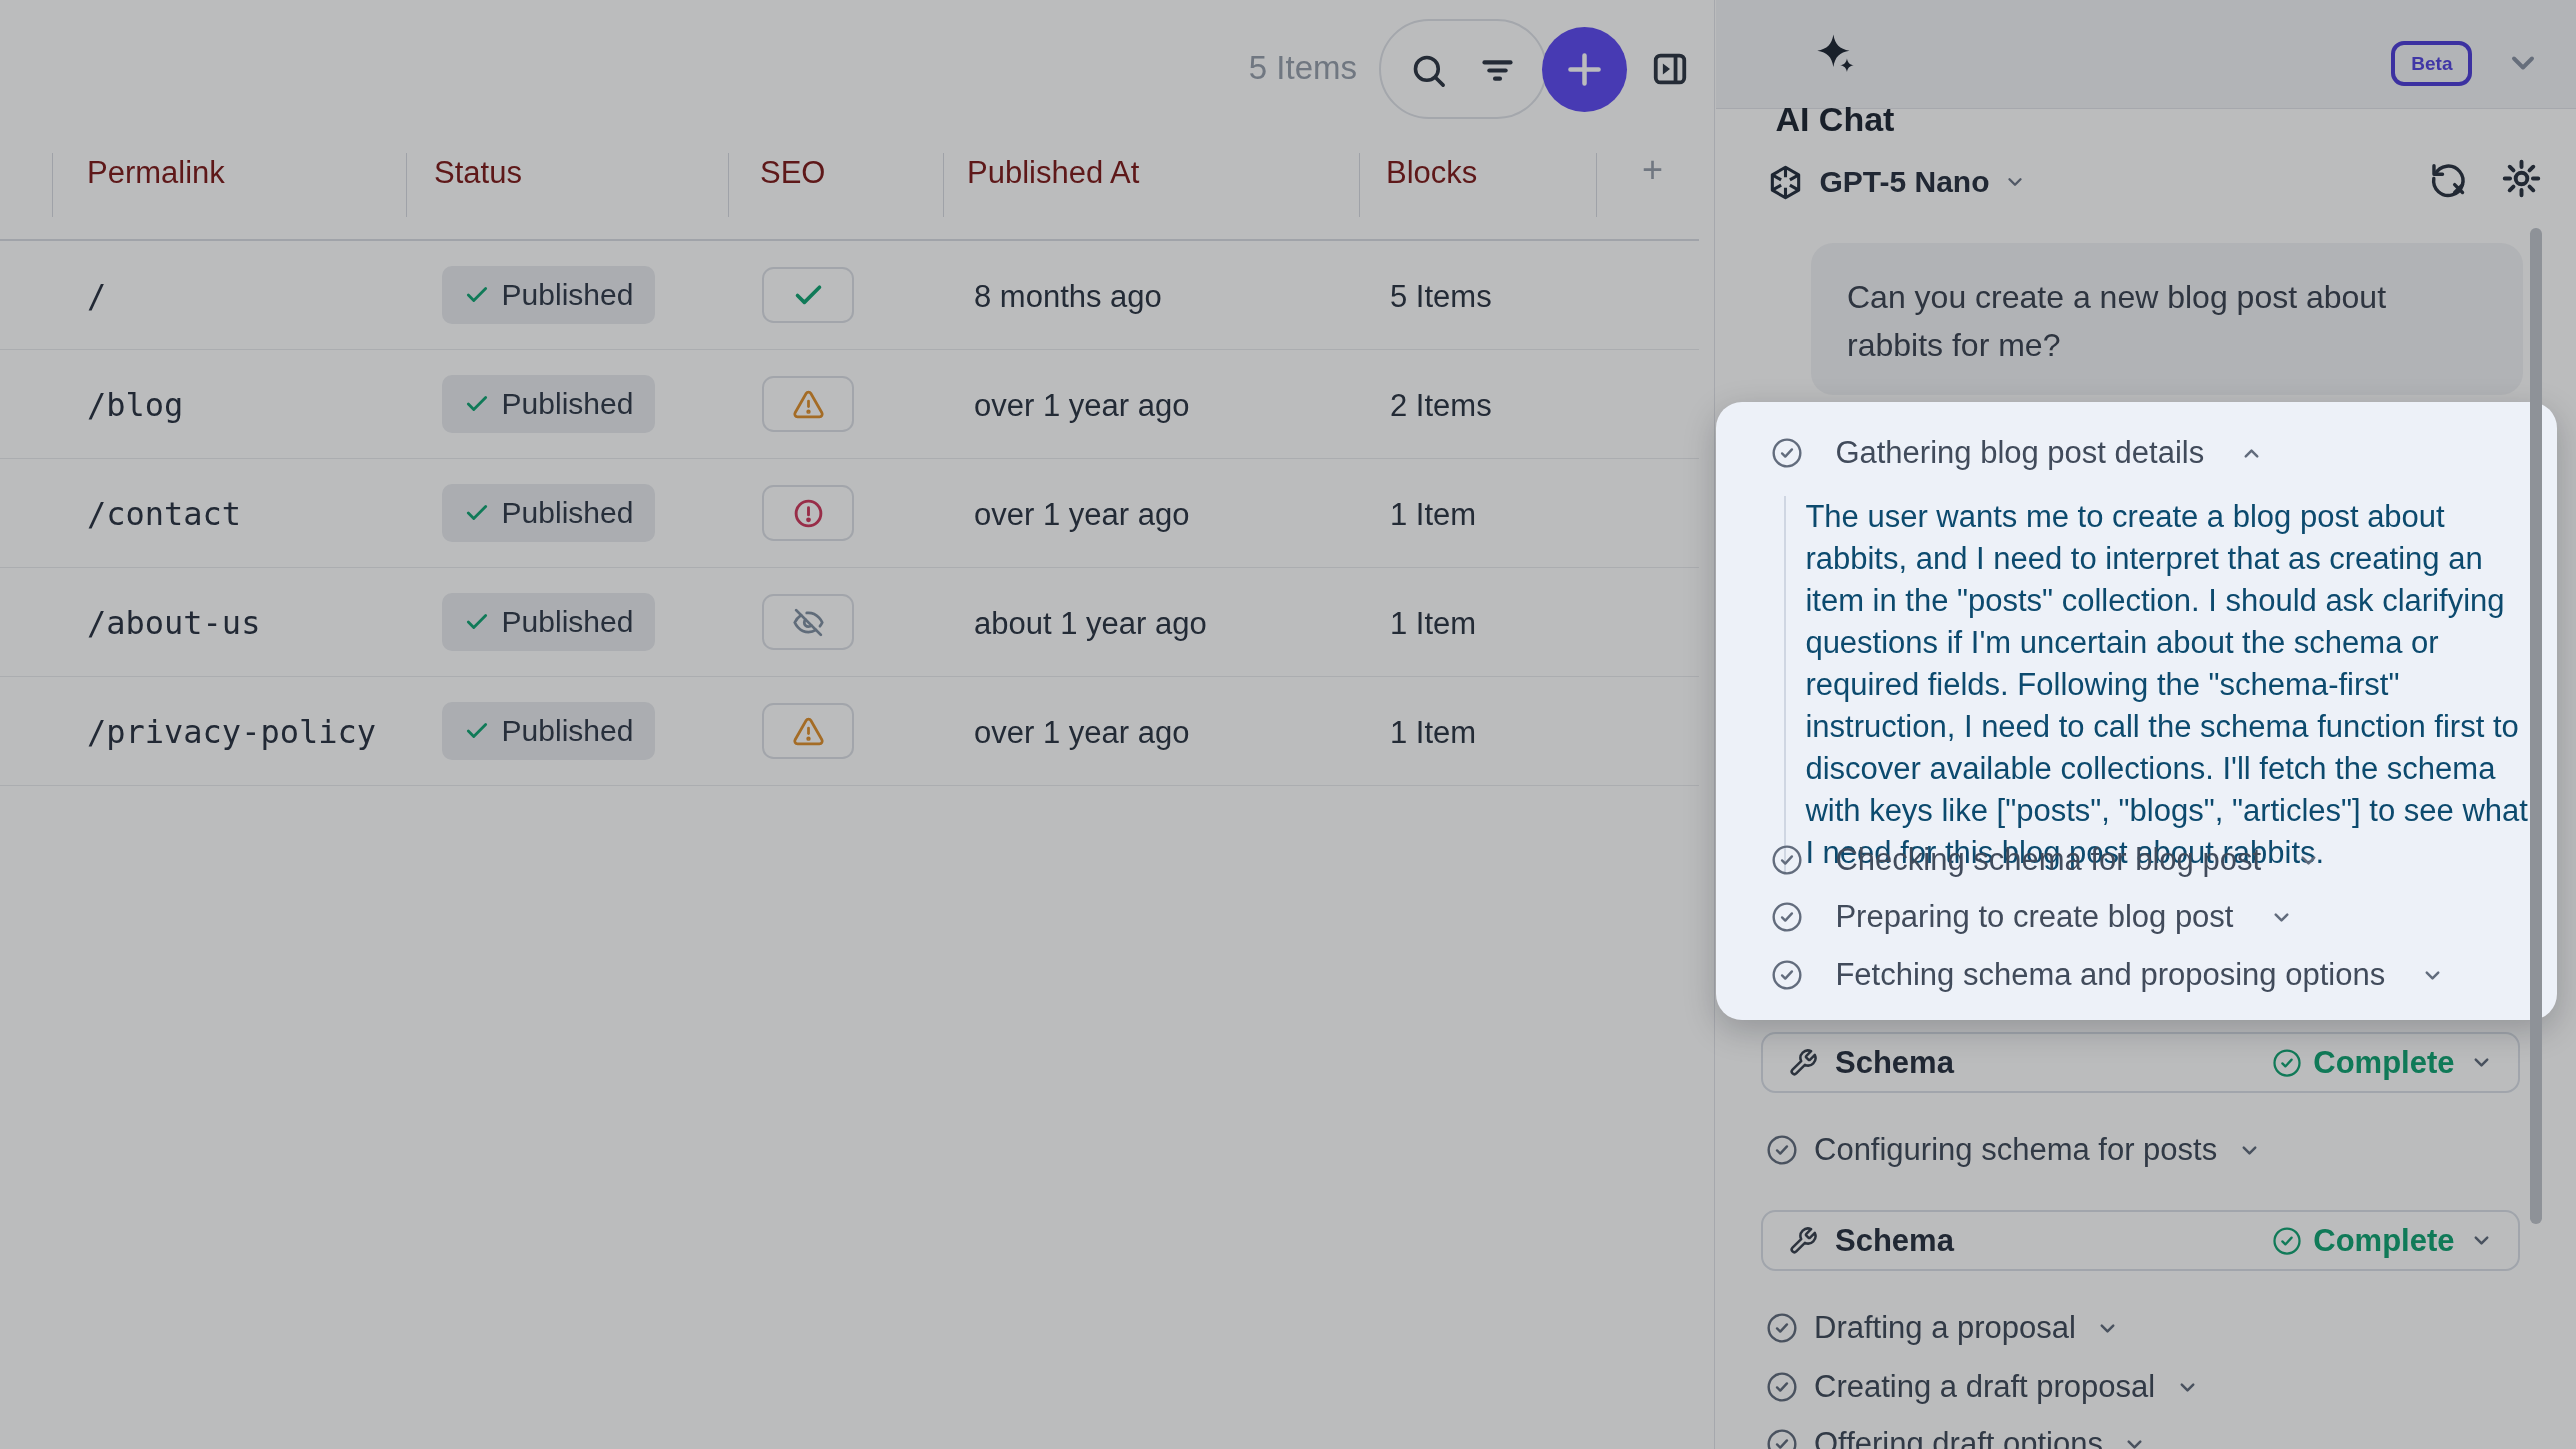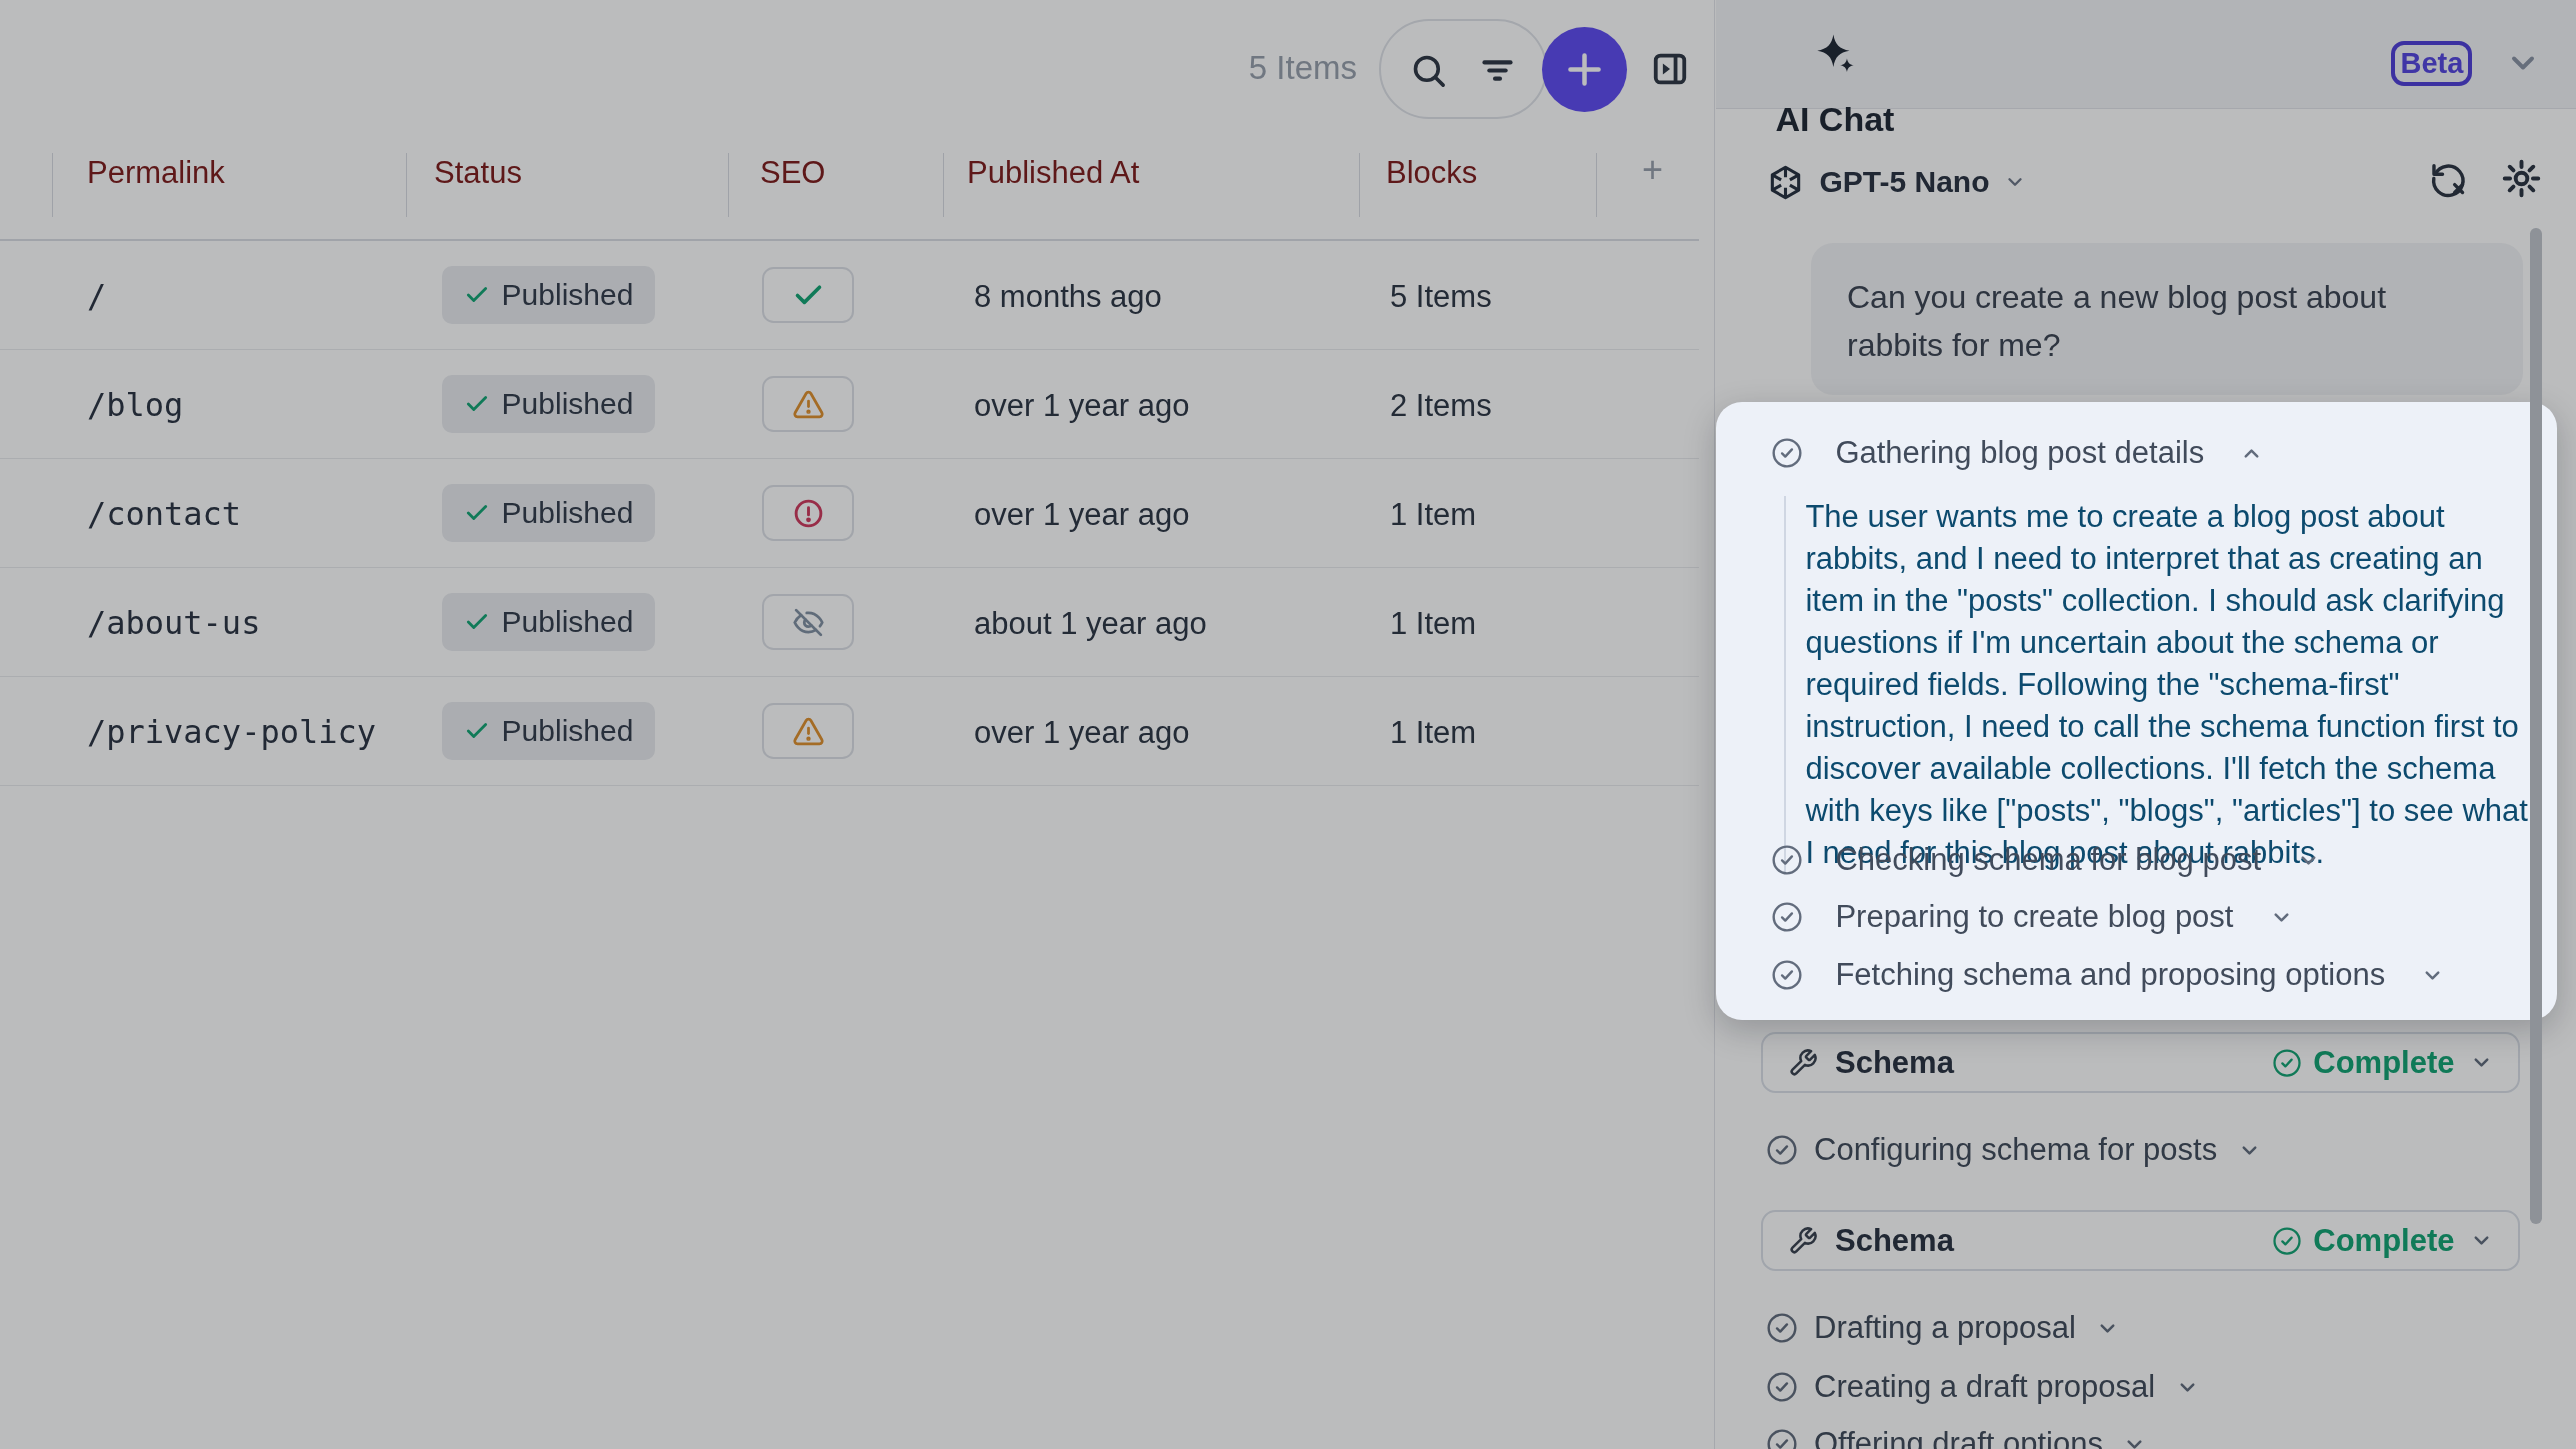--- a/index.html
+++ b/index.html
@@ -88,21 +88,21 @@
   }
   .chat-title-wrap {
     position: absolute; left: 59px; top: 33px; display: flex; align-items: center; gap: 24.6px; flex-direction: column;
   }
   .sparkle { width: 42px; height: 42px; color: #1f2734; }
   .chat-title { font-size: 34px; font-weight: 700; color: #1f2734; }
   .beta-badge {
     position: absolute; left: 675px; top: 41px; width: 81px; height: 45px;
     border: 4.3px solid #4f3fd8; border-radius: 13px;
     display: flex; align-items: center; justify-content: center;
-    font-size: 29px; font-weight: 600; color: #5546e0;
+    font-size: 19px; font-weight: 600; color: #5546e0;
   }
   .header-chevron { position: absolute; left: 789px; top: 45px; width: 36px; height: 36px; color: #8a93a4; cursor: pointer; }
 
   .model-row {
     position: absolute; left: 51px; top: 159px; height: 46px;
     display: flex; align-items: center; gap: 14.5px; cursor: pointer;
   }
   .openai-icon { width: 39px; height: 39px; color: #26303f; }
   .model-name { font-size: 30px; font-weight: 600; color: #2a3342; }
   .model-chevron { width: 22px; height: 22px; color: #6d7687; }

